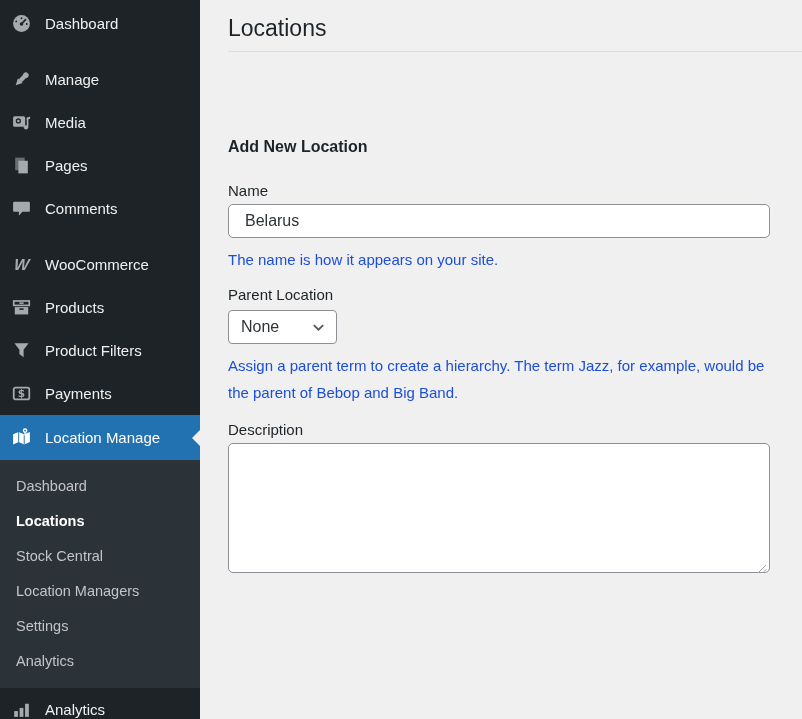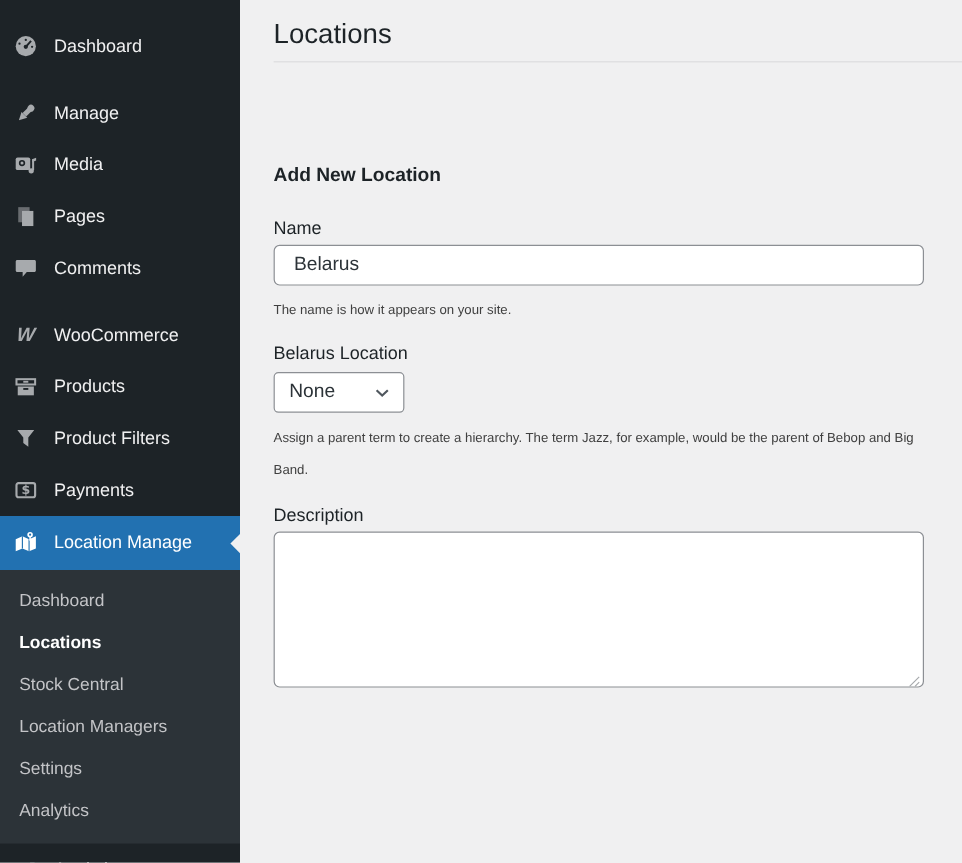--- a/index.html
+++ b/index.html
@@ -8,21 +8,21 @@
     font-family: "Liberation Sans", "DejaVu Sans", sans-serif;
     background: #f0f0f1;
   }
   .app { display: flex; width: 802px; height: 719px; }
 
   
   .sidebar {
     width: 200px; flex-shrink: 0;
     background: #1d2327;
     color: #f0f0f1;
-    padding-top: 17px;
+    padding-top: 2px;
     user-select: none;
   }
   .menu-item {
     position: relative;
     display: flex; align-items: center;
     height: 43px;
     padding: 0 8px 0 11px;
     gap: 13px;
     font-size: 15px;
     color: #f0f0f1;
@@ -106,22 +106,22 @@
     border-radius: 5px;
     background: #fff;
     padding: 0 16px;
     font-size: 16px;
     color: #2c3338;
     font-family: "Liberation Sans", "DejaVu Sans", sans-serif;
     outline: none;
   }
   .help-text {
     margin-top: 8px;
-    font-size: 11px; line-height: 27px;
-    color: #404040;
+    font-size: 15px; line-height: 27px;
+    color: #1d4ed8;
     max-width: 542px;
   }
   .select-box {
     margin-top: 2px;
     display: inline-flex; align-items: center;
     height: 34px;
     min-width: 98px;
     padding: 0 10px 0 12px;
     gap: 32px;
     border: 1px solid #8c8f94;
@@ -317,21 +317,21 @@
       <h2 class="form-heading">Add New Location</h2>
 
       <div class="field-group fg1">
         <label class="field-label">Name</label>
         <input type="text" class="text-input" value="Belarus" style="">
         <p class="help-text">The name is how it appears on your site.</p>
       </div>
 
 
       <div class="field-group fg3">
-        <label class="field-label">Belarus Location</label>
+        <label class="field-label">Parent Location</label>
         <div class="select-box">
           <span>None</span>
           <span style="display:flex">
             <svg width="15" height="15" viewBox="0 0 16 16">
                 <path d="M3 5.5l5 4.8 5-4.8" fill="none" stroke="#50575e" stroke-width="1.9"></path>
               </svg>
           </span>
         </div>
         <p class="help-text">Assign a parent term to create a hierarchy. The term Jazz, for example, would be the parent of Bebop and Big Band.</p>
       </div>

